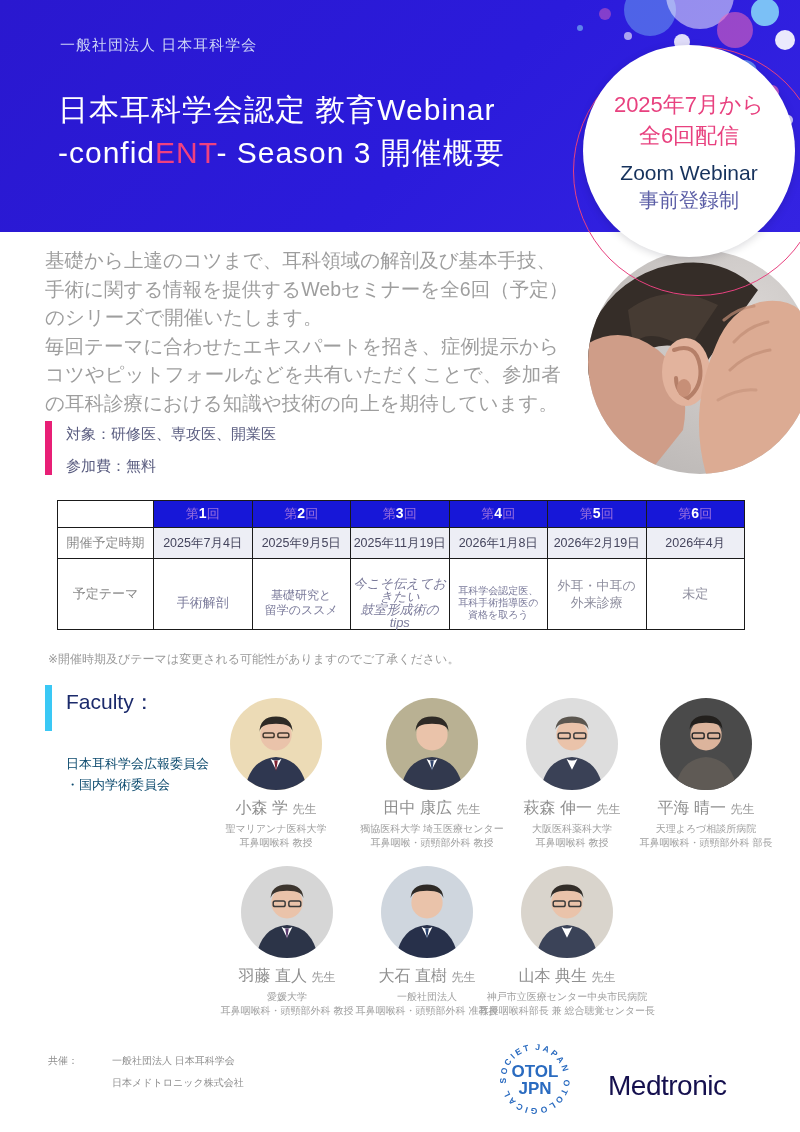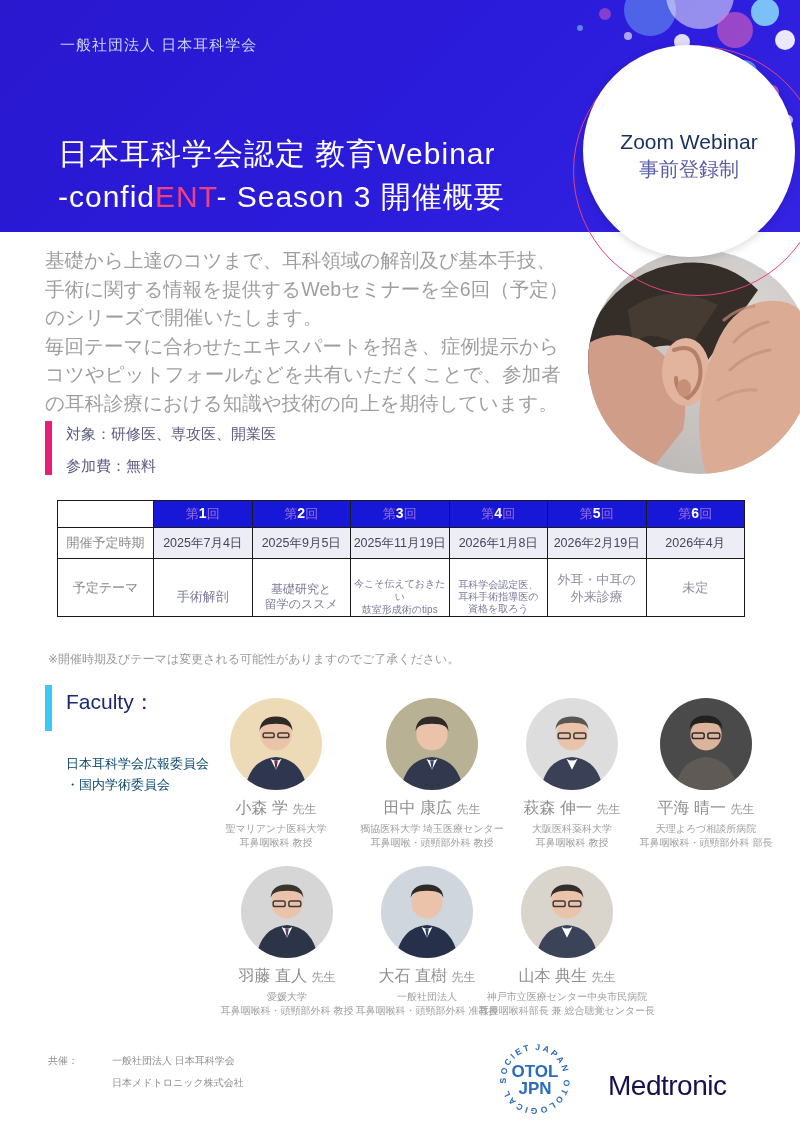--- a/index.html
+++ b/index.html
@@ -5,21 +5,21 @@
   * { margin:0; padding:0; box-sizing:border-box; }
   html,body { background:#fff; }
   body { font-family:"Liberation Sans","DejaVu Sans",sans-serif; }
   .page { position:relative; width:800px; height:1132px; background:#fff; overflow:hidden; margin:0 auto; }
 
   
   .header { position:absolute; left:0; top:0; width:800px; height:232px;
             background:linear-gradient(135deg,#2a18cf 0%,#2b1bdb 55%,#3423e2 100%); overflow:hidden; }
   .bokeh { position:absolute; right:0; top:0; }
   .org { position:absolute; left:60px; top:36px; font-size:15px; letter-spacing:1px; color:#cdd5f7; }
-  .title { position:absolute; left:58px; top:88px; color:#fff; font-size:30px; line-height:43px; font-weight:400; letter-spacing:1px;margin-top:44px; }
+  .title { position:absolute; left:58px; top:88px; color:#fff; font-size:30px; line-height:43px; font-weight:400; letter-spacing:1px; }
   .title .ent { color:#f0417f; }
 
   
   .ring { position:absolute; left:573px; top:46px; width:250px; height:250px; border-radius:50%;
           border:1.5px solid #e8417f; z-index:3; }
   .badge { position:absolute; left:583px; top:45px; width:212px; height:212px; border-radius:50%;
            background:#fff; z-index:4; display:flex; flex-direction:column; align-items:center;
            justify-content:center; text-align:center; box-shadow:0 2px 8px rgba(0,0,30,.15); }
   .badge .b1 { color:#e8417f; font-size:22px; line-height:31px; font-weight:500; white-space:pre-line; }
   .badge .b2 { color:#16325c; font-size:21px; line-height:28px; margin-top:8px; font-weight:500; }
@@ -47,21 +47,21 @@
   .sched tr.hrow b { color:#fff; font-size:14px; }
   .sched tr.drow td { height:31px; font-size:12.5px; color:#44445c; background:#edeef5; }
   .sched tr.drow td.lblcol { background:#fff; color:#8a8a8a; font-size:13px; }
   .sched tr.trow td { height:56px; font-size:13px; color:#8f8f9f; background:#fff; }
   .sched tr.trow td.lblcol { color:#8a8a8a; font-size:13px; }
   .sched td.done { background:#a7a7e8; }
   .sched .stamp { color:rgba(255,255,255,.96); font-size:14px; line-height:20px; margin-top:-2px; letter-spacing:2px; }
   .sched .theme { color:#7a7a9a; white-space:pre-line; }
   .sched .t1 { font-size:13px; line-height:16px; }
   .sched .t2 { font-size:12px; line-height:15px; }
-  .sched .t3 { font-size:10px; line-height:13px; }
+  .sched .t3 { font-size:13px; line-height:13px;font-style:italic; }
   .sched .t4 { font-size:10px; line-height:12px; }
   .sched .t5 { white-space:pre-line; line-height:17px; }
 
   .note { position:absolute; left:48px; top:651px; font-size:12px; color:#9a9a9a; }
 
   
   .fac-head { position:absolute; left:45px; top:683px; }
   .fac-head .bar { position:absolute; left:0; top:2px; width:7px; height:46px; background:#3ac8f5; }
   .fac-head .txt { margin-left:21px; font-size:21px; color:#1b2a6b; line-height:24px; padding-top:7px; }
   .committee { position:absolute; left:66px; top:753px; font-size:13px; line-height:21px; color:#0c4a6e; white-space:pre-line; }
@@ -141,20 +141,22 @@
       <path d="M86,100 Q108,92 112,116 Q115,136 100,148 Q88,142 88,128" fill="none" stroke="#b57f68" stroke-width="4" stroke-linecap="round"></path>
       <ellipse cx="96" cy="138" rx="7" ry="9" fill="#c78f77"></ellipse>
       <path d="M118,224 Q100,160 128,95 Q142,60 172,52 Q230,42 232,120 L232,224 Z" fill="#dcab93"></path>
       <path d="M136,70 Q150,58 166,56 M146,92 Q160,76 180,72 M142,120 Q158,104 182,100" fill="none" stroke="#c08d75" stroke-width="3" stroke-linecap="round" opacity=".7"></path>
       <path d="M130,150 Q150,138 168,140" fill="none" stroke="#c08d75" stroke-width="3" stroke-linecap="round" opacity=".5"></path>
     </svg>
   </div>
 
   <div class="ring"></div>
   <div class="badge">
+    <div class="b1">2025年7月から
+全6回配信</div>
     <div class="b2">Zoom Webinar</div>
     <div class="b3">事前登録制</div>
   </div>
 
   <div class="intro">基礎から上達のコツまで、耳科領域の解剖及び基本手技、
 手術に関する情報を提供するWebセミナーを全6回（予定）
 のシリーズで開催いたします。
 毎回テーマに合わせたエキスパートを招き、症例提示から
 コツやピットフォールなどを共有いただくことで、参加者
 の耳科診療における知識や技術の向上を期待しています。</div>

